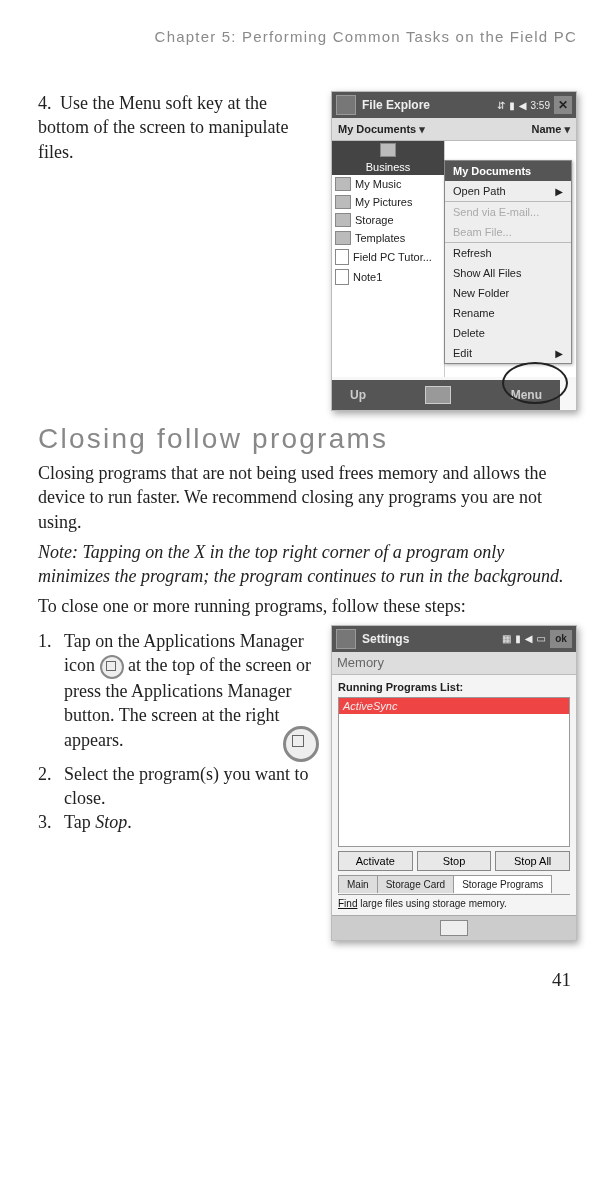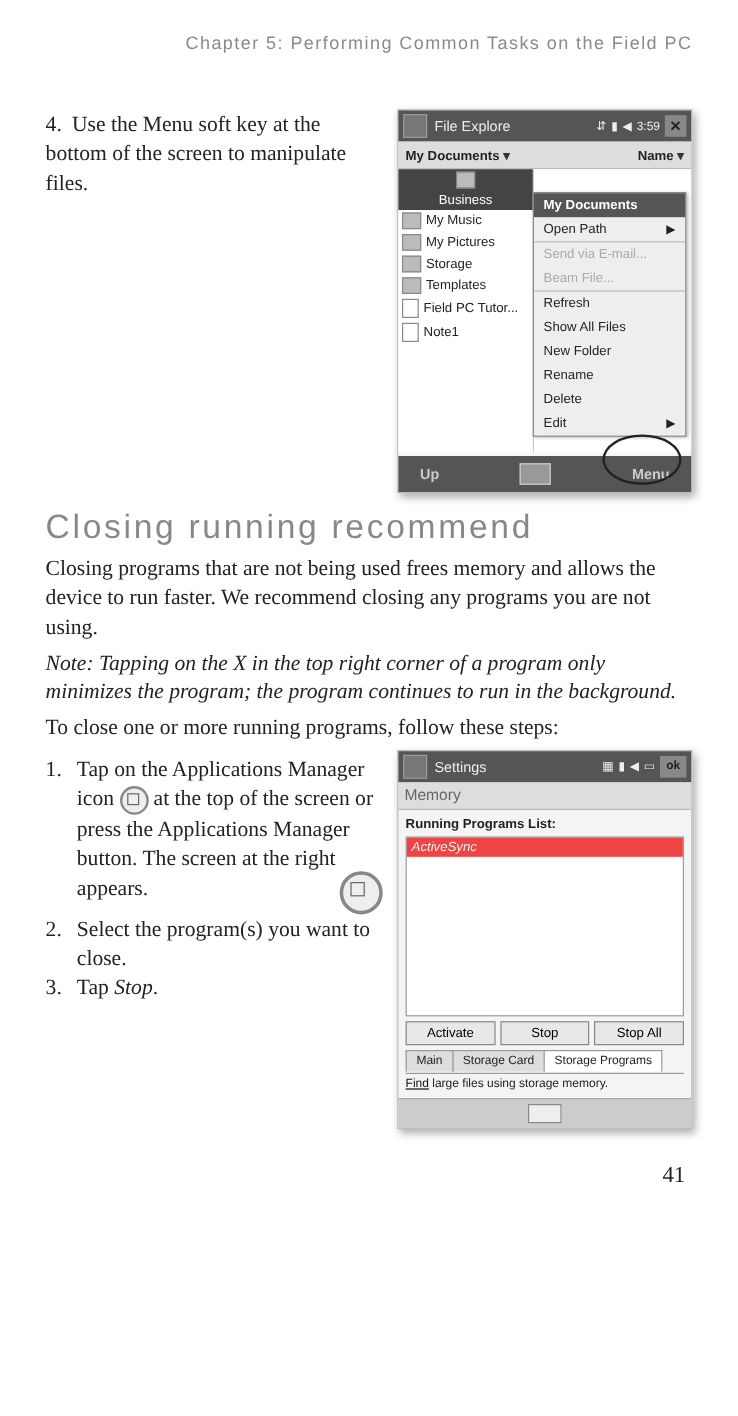--- a/index.html
+++ b/index.html
@@ -57,21 +57,21 @@
     padding: 0 4px;
     font-size: 12px;
   }
   .wm-flag {
     width: 18px; height: 18px;
     background: #777;
     margin-right: 6px;
     display:inline-block;
     border:1px solid #999;
   }
-  .wm-title-text { flex:1; font-weight:normal; }
+  .wm-title-text { flex:1; font-weight:bold; }
   .wm-tray { display:flex; align-items:center; gap:4px; }
   .wm-tray span { font-size:10px; }
   .wm-close {
     width:18px;height:18px;background:#888;color:#222;text-align:center;line-height:18px;font-weight:bold;margin-left:4px;
   }
   .wm-ok {
     width:22px;height:18px;background:#888;color:#222;text-align:center;line-height:18px;font-weight:bold;margin-left:4px;font-size:10px;
   }
   .fx-header {
     height:22px;background:#ddd;display:flex;align-items:center;justify-content:space-between;padding:0 6px;font-weight:bold;font-size:11px;
@@ -94,21 +94,21 @@
     position:absolute; right:4px; top:68px; width:126px;
     background:#eee; border:1px solid #888; box-shadow:1px 1px 3px rgba(0,0,0,.3);
     font-size:11px;
   }
   .fx-menu .mi { padding:4px 8px; display:flex; justify-content:space-between; align-items:center; }
   .fx-menu .mi.head { background:#555;color:#fff;font-weight:bold; }
   .fx-menu .mi.dis { color:#aaa; }
   .fx-menu hr { margin:0;border:none;border-top:1px solid #bbb; }
   .arrow { font-size:10px; }
   .wm-softbar {
-    position:absolute; bottom:0; left:0; right:0; height:30px;
+    position:absolute; bottom:0; left:0; right:16px; height:30px;
     background:#555;color:#ccc;display:flex;align-items:center;justify-content:space-between;padding:0 18px;font-weight:bold;font-size:12px;
   }
   .wm-softbar .kbd { width:24px;height:16px;background:#999;border:1px solid #ccc; }
   .circle {
     position:absolute; right:8px; bottom:6px; width:62px;height:38px;border:2px solid #222;border-radius:50%;
   }
 
   h2.section {
     font-family: Arial, Helvetica, sans-serif;
     letter-spacing: 0.08em;
@@ -251,21 +251,21 @@
       </div>
       <div class="wm-softbar">
         <span>Up</span>
         <span class="kbd"></span>
         <span>Menu</span>
       </div>
       <div class="circle"></div>
     </div>
   </div>
 
-  <h2 class="section">Closing running recommend</h2>
+  <h2 class="section">Closing follow programs</h2>
   <div class="body-text">Closing programs that are not being used frees memory and allows the device to run faster. We recommend closing any programs you are not using.</div>
   <div class="body-text italic">Note: Tapping on the X in the top right corner of a program only minimizes the program; the program continues to run in the background.</div>
   <div class="body-text">To close one or more running programs, follow these steps:</div>
 
   <div class="row">
     <div style="flex:1">
       <ol class="steps">
         <li>
           <span class="num">1.</span>
           <span>

